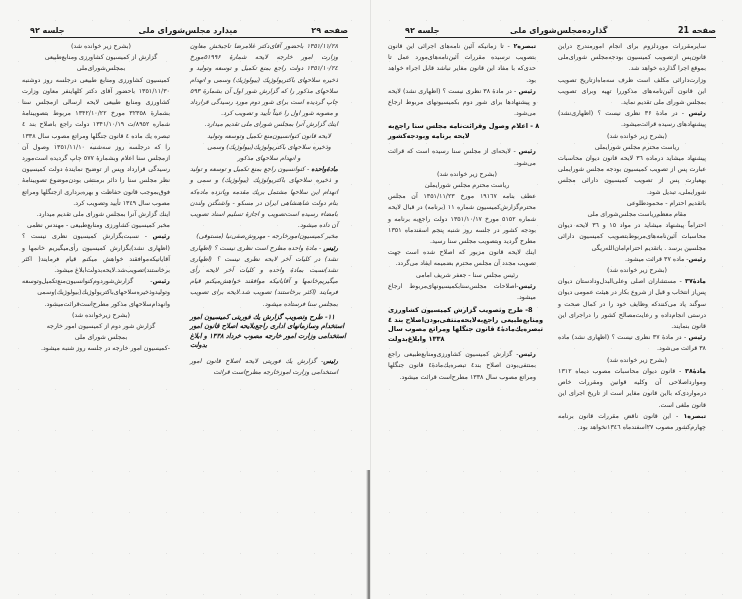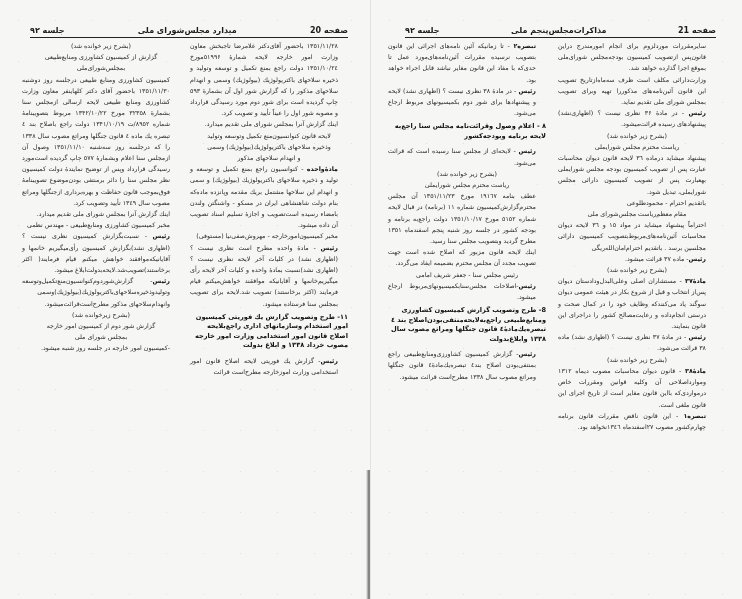--- a/index.html
+++ b/index.html
@@ -12,39 +12,39 @@
     background: linear-gradient(to right, rgba(0,0,0,0), rgba(0,0,0,0.55), rgba(0,0,0,0)); }
   .header { position: absolute; top: 26px; left: 30px; right: 22px; height: 12px; direction: rtl;
     display: flex; justify-content: space-between; align-items: flex-end; font-weight: bold; font-size: 8px;
     border-bottom: 1.5px solid #222; padding-bottom: 2px; }
   .page.right .header { left: 34px; right: 26px; }
   .col { position: absolute; top: 40px; width: 158px; direction: rtl; text-align: justify; font-size: 6.3px;
     line-height: 11.2px; color: #2a2a2a; }
   .col p { margin-bottom: 0; }
   .col .center { text-align: center; }
   .col .bold { font-weight: bold; color: #111; }
-  .col .heading { font-weight: bold; text-align: right; font-size: 6.6px; line-height: 9.5px; color: #111; margin: 4px 0; }
+  .col .heading { font-weight: bold; text-align: left; font-size: 6.6px; line-height: 9.5px; color: #111; margin: 4px 0; }
   .col .indent { padding-right: 10px; }
-  .left .col-a { right: 22px; }
+  .left .col-a { right: 22px; font-style: italic; }
   .left .col-b { right: 190px; }
   .right .col-a { right: 26px; }
   .right .col-b { right: 196px; }
   .specks { position: absolute; inset: 0; pointer-events: none;
     background-image: radial-gradient(circle, rgba(0,0,0,0.25) 0.5px, transparent 0.8px);
     background-size: 37px 41px; opacity: 0.35; }
 </style>
 </head>
 <body>
 
 <div class="spread">
 
   <div class="page left">
     <div class="specks"></div>
     <div class="header">
-      <span>صفحه 20</span>
+      <span>صفحه ۲۹</span>
       <span>میدارد مجلس‌شورای ملی</span>
       <span>جلسه ۹۲</span>
     </div>
     <div class="col col-b" id="lp-right">
         <p class="center"><span>(بشرح زیر خوانده شد)</span></p>
         <p class="center"><span>گزارش از کمیسیون کشاورزی ومنابع‌طبیعی</span></p>
         <p class="center"><span>بمجلس‌شورای‌ملی</span></p>
         <p class="indent"><span>کمیسیون کشاورزی ومنابع طبیعی درجلسه روز دوشنبه ۱۳۵۱/۱۱/۳۰ باحضور آقای دکتر کلهاینفر معاون وزارت کشاورزی ومنابع طبیعی لایحه ارسالی ازمجلس سنا بشمارهٔ ۳۲۳۵۸ مورخ ۱۳۴۲/۱۰/۲۲ مربوط بتصویبنامهٔ شماره ۸۹۵۲/ت ۱۳۴۱/۱۰/۱۹ دولت راجع باصلاح بند ٤ تبصره یك ماده ٤ قانون جنگلها ومراتع مصوب سال ۱۳۳۸ را که درجلسه روز سه‌شنبه ۱۳۵۱/۱۱/۱۰ وصول آن ازمجلس سنا اعلام وبشمارهٔ ۵۷۷ چاپ گردیده است‌مورد رسیدگی قرارداد وپس از توضیح نمایندهٔ دولت کمیسیون نظر مجلس سنا را دائر برمنتفی بودن‌موضوع تصویبنامهٔ فوق‌بموجب قانون حفاظت و بهره‌برداری ازجنگلها ومراتع مصوب سال ۱۳٤۹ تأیید وتصویب کرد.</span></p>
         <p class="indent"><span>اینك گزارش آنرا بمجلس شورای ملی تقدیم میدارد.</span></p>
         <p class="indent"><span>مخبر کمیسیون کشاورزی ومنابع‌طبیعی - مهندس نظمی</span></p>
@@ -67,21 +67,21 @@
         <p class="heading"><span>۱۱- طرح وتصویب گزارش یك فوریتی کمیسیون امور استخدام وسازمانهای اداری راجع‌بلایحه اصلاح قانون امور استخدامی وزارت امور خارجه مصوب خرداد ۱۳۳۸ و ابلاغ بدولت</span></p>
         <p class="indent"><span class="bold">رئیس</span><span>- گزارش یك فوریتی لایحه اصلاح قانون امور استخدامی وزارت اموزخارجه مطرح‌است قرائت</span></p>
       </div>
     <div class="gutter-shadow"></div>
   </div>
 
   <div class="page right">
     <div class="specks"></div>
     <div class="header">
       <span>صفحه 21</span>
-      <span>مذاکرات‌مجلس‌پنجم ملی</span>
+      <span>گذارده‌مجلس‌شورای ملی</span>
       <span>جلسه ۹۲</span>
     </div>
     <div class="col col-a" id="rp-right">
         <p class="indent"><span>سایرمقررات موردلزوم برای انجام امورمندرج دراین قانون‌پس ازتصویب کمیسیون بودجه‌مجلس شورای‌ملی بموقع اجرا گذارده خواهد شد.</span></p>
         <p class="indent"><span>وزارت‌دارائی مکلف است ظرف سه‌ماه‌ازتاریخ تصویب این قانون آئین‌نامه‌های مذکوررا تهیه وبرای تصویب بمجلس شورای ملی تقدیم نماید.</span></p>
         <p class="indent"><span class="bold">رئیس</span><span> - در مادهٔ ۳۶ نظری نیست ؟ (اظهاری‌نشد) پیشنهادهای رسیده قرائت‌میشود.</span></p>
         <p class="center"><span>(بشرح زیر خوانده شد)</span></p>
         <p class="center"><span>ریاست محترم مجلس شورایملی</span></p>
         <p class="indent"><span>پیشنهاد میشاید درماده ۳٦ لایحه قانون دیوان محاسبات عبارت پس از تصویب کمیسیون بودجه مجلس شورایملی بهعبارت پس از تصویب کمیسیون دارائی مجلس شورایملی، تبدیل شود.</span></p>
         <p class="indent"><span>باتقدیم احترام - محمودطلوعی</span></p>

